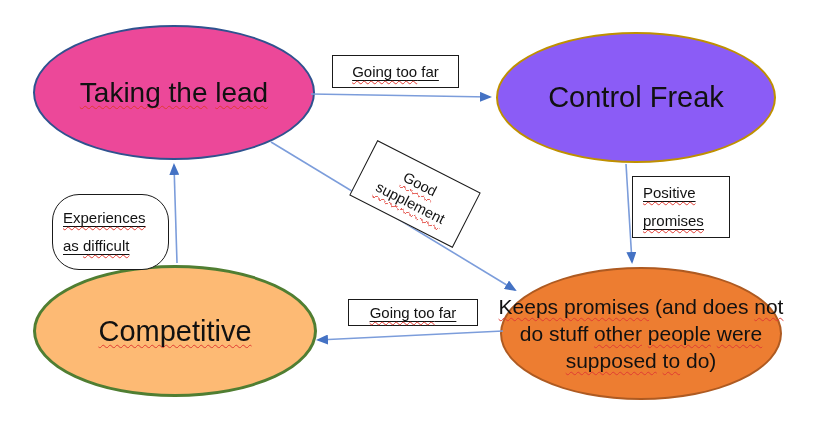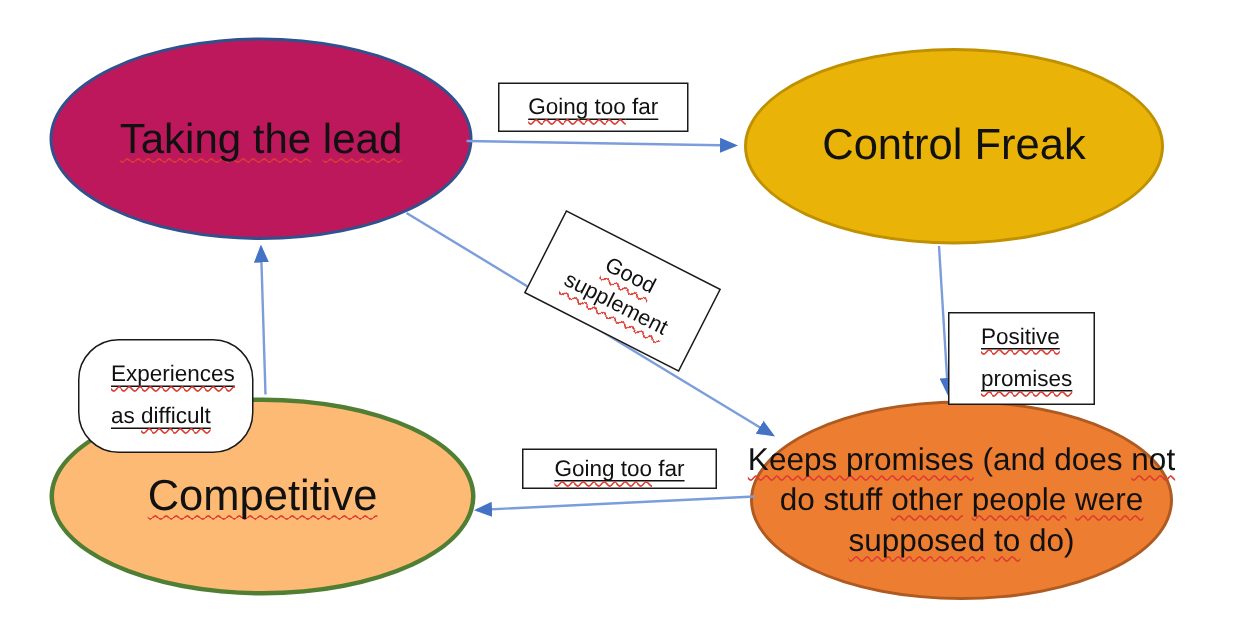--- a/index.html
+++ b/index.html
@@ -37,21 +37,21 @@
     border: 1.5px solid #1a1a1a;
     box-sizing: border-box;
     display: flex;
     flex-direction: column;
     justify-content: center;
     font-size: 15px;
     z-index: 3;
   }
   .labelbox .lines div { white-space: pre; }
   .centered { align-items: center; text-align: center; }
-  .leftal   { align-items: flex-start; text-align: left; padding-left: 21px; margin-top: 32px; }
+  .leftal   { align-items: flex-start; text-align: left; padding-left: 10px; }
   .b-top-gtf { left: 332px; top: 55px;  width: 127px; height: 33px; }
   .b-exp     { left: 52px;  top: 194px; width: 117px; height: 76px; line-height: 28px; border-radius: 27px; }
   .b-pos     { left: 632px; top: 176px; width: 98px;  height: 62px; line-height: 28px; }
   .b-bot-gtf { left: 348px; top: 299px; width: 130px; height: 27px; }
   .b-good    { left: 357px; top: 163px; width: 116px; height: 62px;
                transform: rotate(27deg); font-size: 14.5px; line-height: 21px; }
   
   .ul {
     text-decoration-line: underline;
     text-decoration-thickness: 1px;
@@ -64,27 +64,27 @@
     text-decoration-thickness: 1px;
     text-underline-offset: 2.5px;
     text-decoration-skip-ink: none;
   }
 </style>
 </head>
 <body>
 
 <div class="stage">
 
-  <div class="node n-blue" style="background: #be185d; border-color: rgb(47, 82, 143);">
+  <div class="node n-blue" style="background: #ec4899; border-color: rgb(47, 82, 143);">
     <div class="lines">
         <div><span class="sq">Taking the</span><span> </span><span class="sq">lead</span></div>
       </div>
   </div>
 
-  <div class="node n-yellow" style="background: #eab308; border-color: rgb(191, 144, 0);">
+  <div class="node n-yellow" style="background: #8b5cf6; border-color: rgb(191, 144, 0);">
     <div class="lines">
         <div><span>Control Freak</span></div>
       </div>
   </div>
 
   <div class="node n-green" style="background: #fdba74; border-color: rgb(80, 126, 50);">
     <div class="lines">
         <div><span class="sq">Competitive</span></div>
       </div>
   </div>

